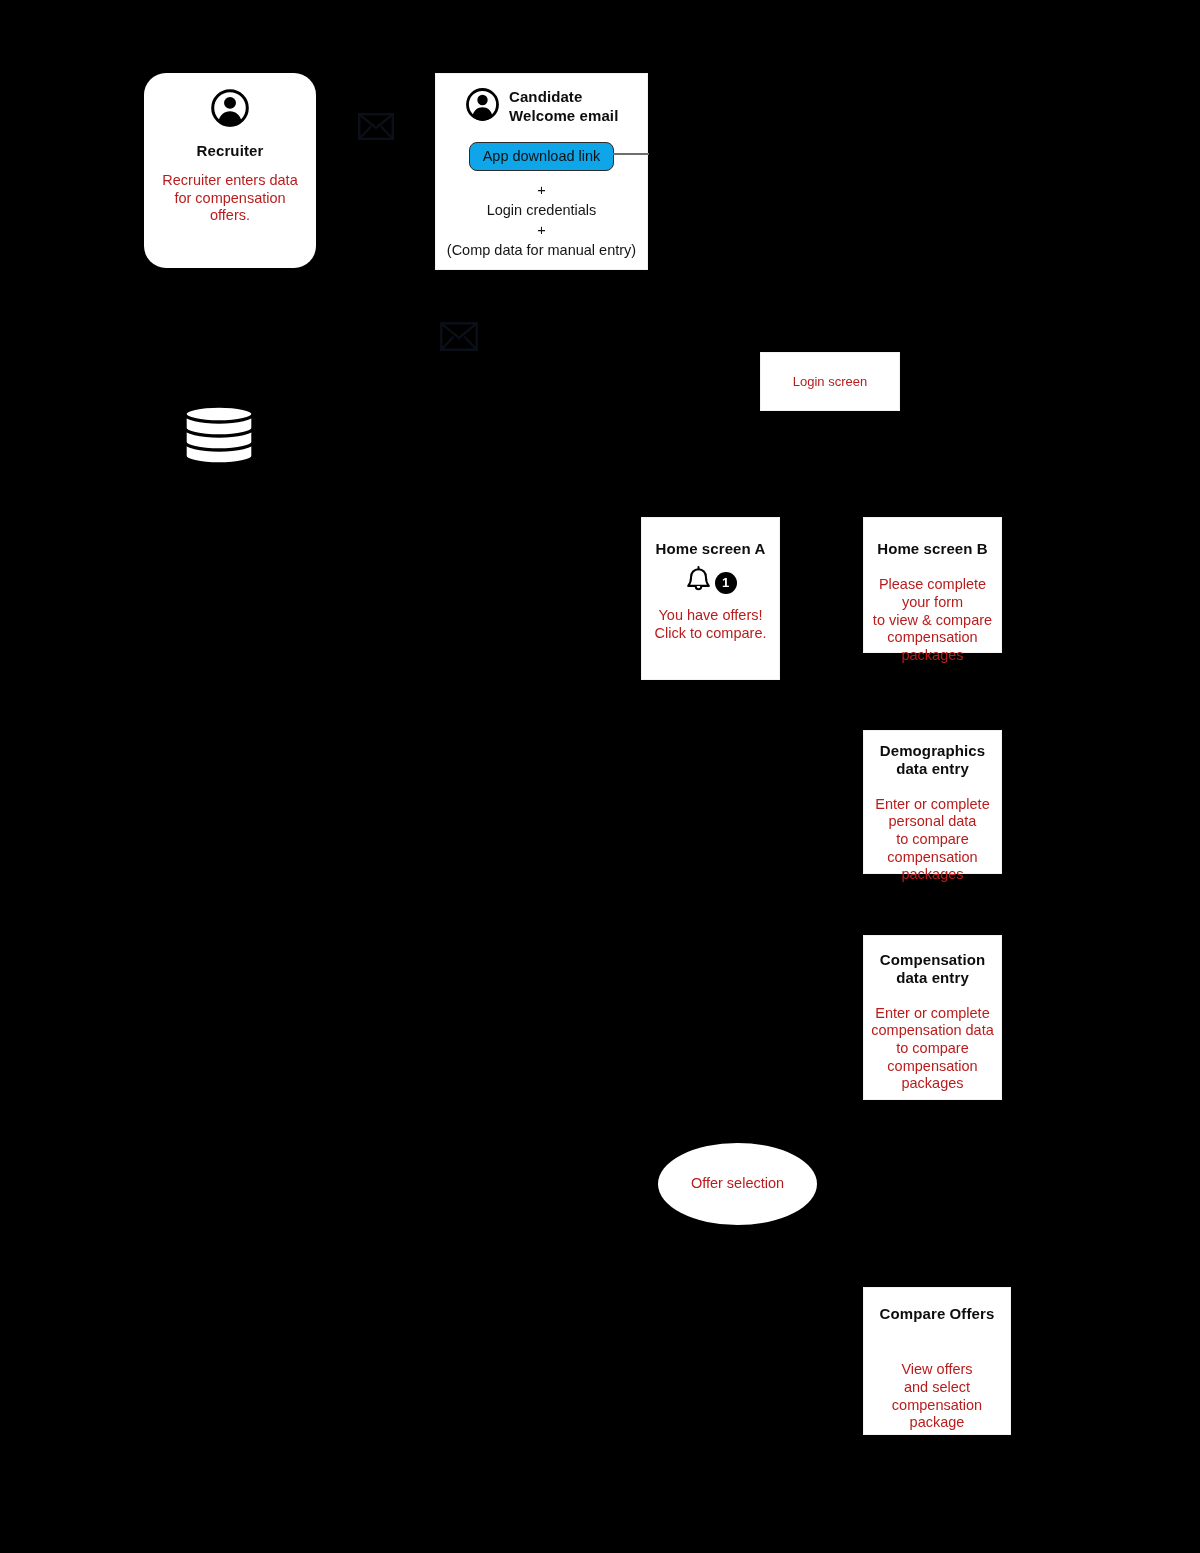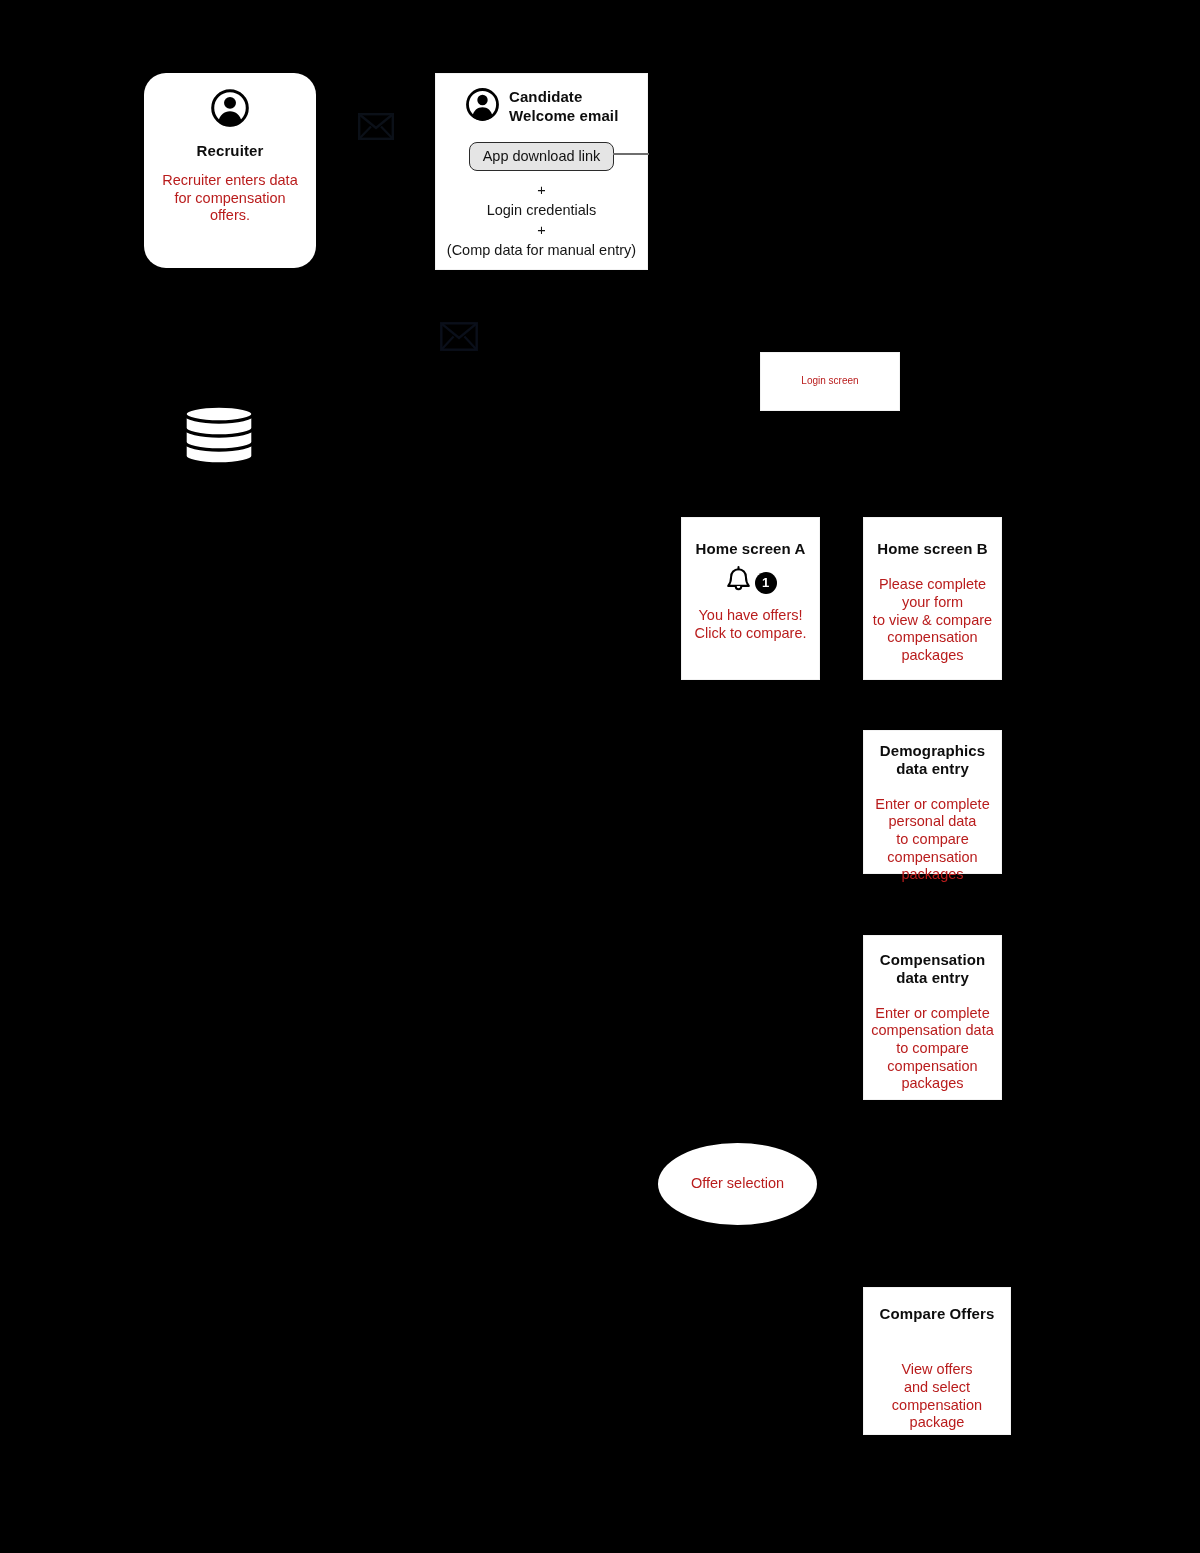--- a/index.html
+++ b/index.html
@@ -89,21 +89,21 @@
   .candidate-head .node-title {
     text-align: left;
     line-height: 1.25;
   }
   #app-download-link {
     margin: 16px auto 0 auto;
     width: 145px;
     height: 29px;
     border: 1.6px solid #2b2b2b;
     border-radius: 8px;
-    background: #e5e5e5;
+    background: #0ea5e9;
     font-size: 14.5px;
     color: #111111;
     display: flex;
     align-items: center;
     justify-content: center;
     font-family: "Liberation Sans", sans-serif;
     cursor: pointer;
   }
   .candidate-tail {
     margin-top: 9px;
@@ -115,37 +115,37 @@
   }
 
   
   #login-node {
     left: 760px;
     top: 352px;
     width: 140px;
     height: 59px;
     justify-content: center;
   }
-  #login-node .node-body { font-size: 10px; }
+  #login-node .node-body { font-size: 13px; }
 
   
   #home-a-node {
-    left: 681px;
+    left: 641px;
     top: 517px;
     width: 139px;
     height: 163px;
     padding: 22px 6px 0 6px;
   }
   #home-a-node .node-body { margin-top: 8px; }
 
   #home-b-node {
     left: 863px;
     top: 517px;
     width: 139px;
-    height: 163px;
+    height: 136px;
     padding: 22px 6px 0 6px;
   }
   #home-b-node .node-body { margin-top: 18px; }
 
   
   #demographics-node {
     left: 863px;
     top: 730px;
     width: 139px;
     height: 144px;

